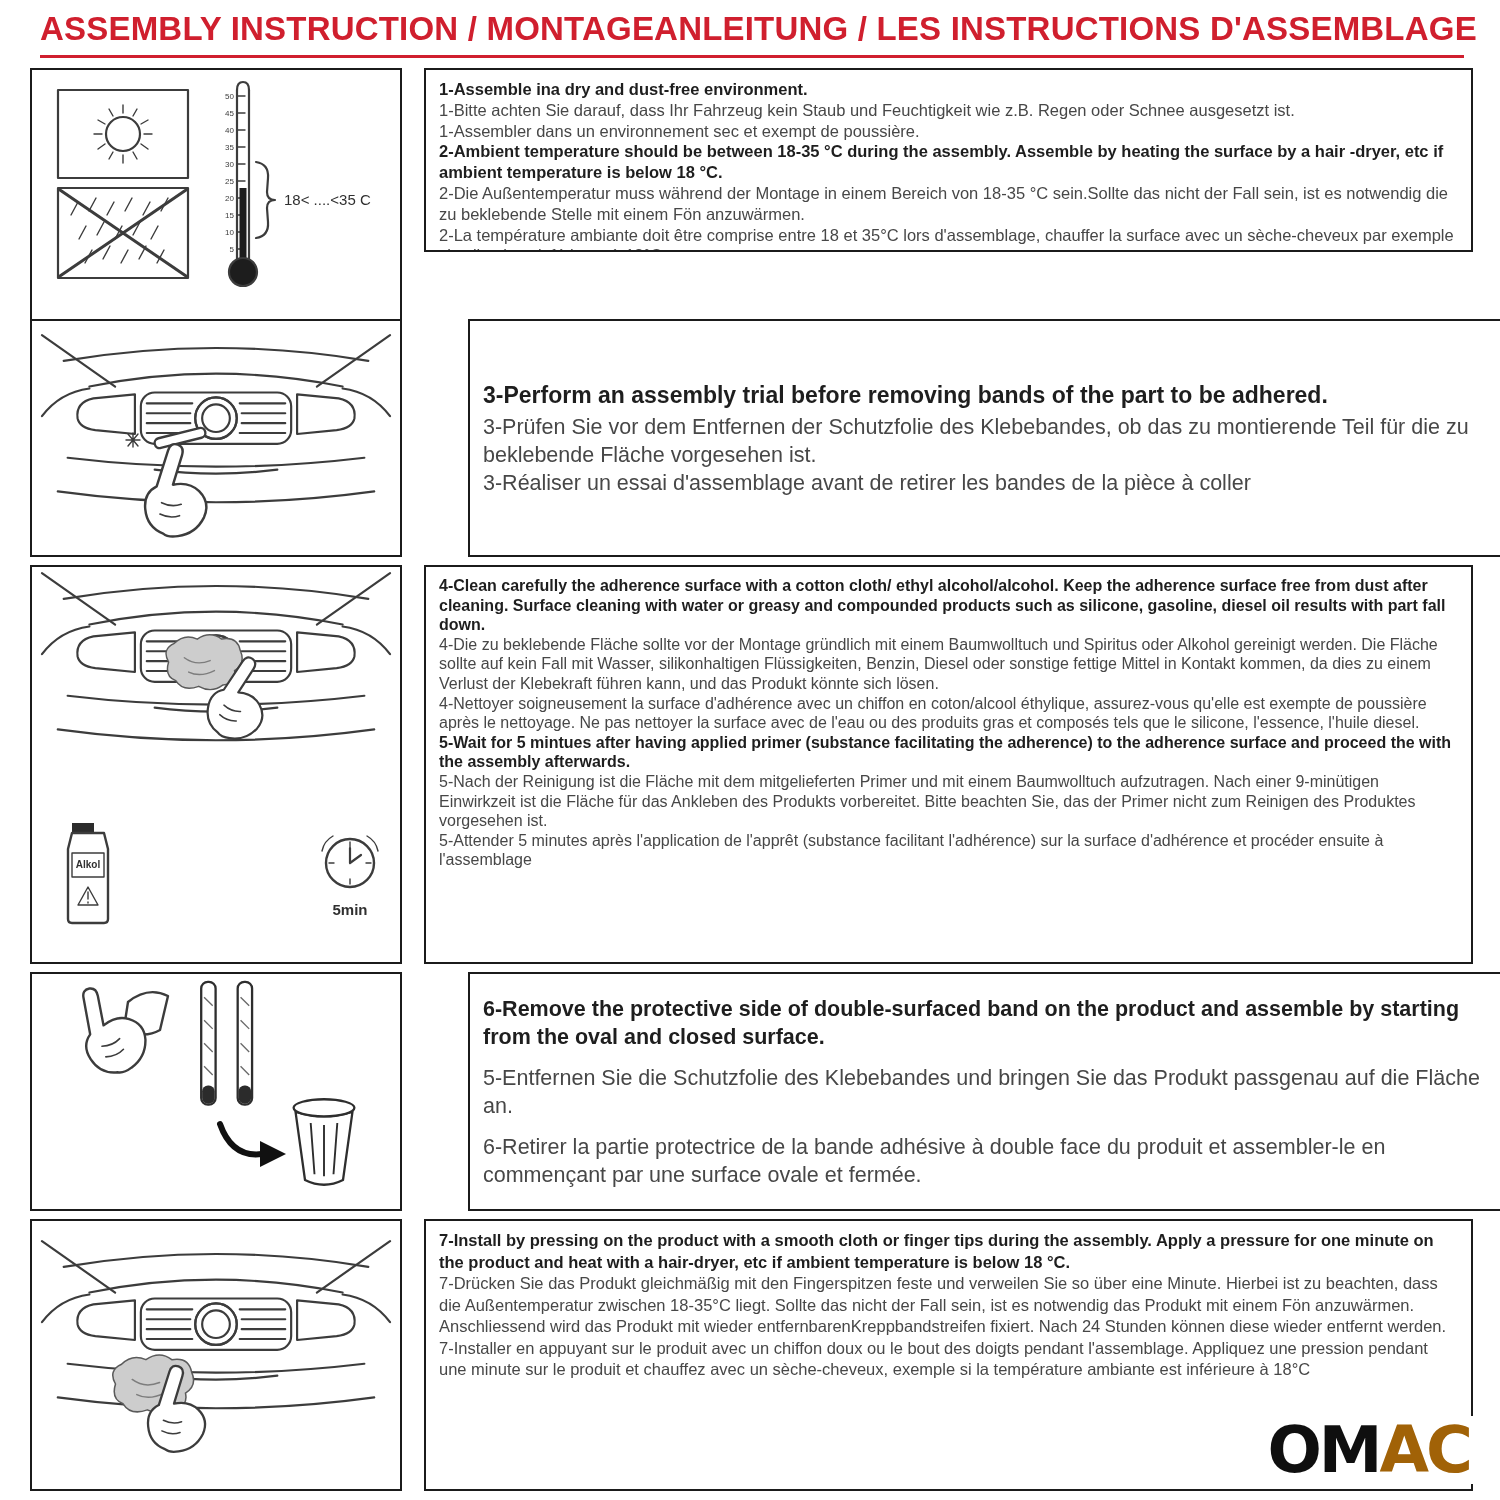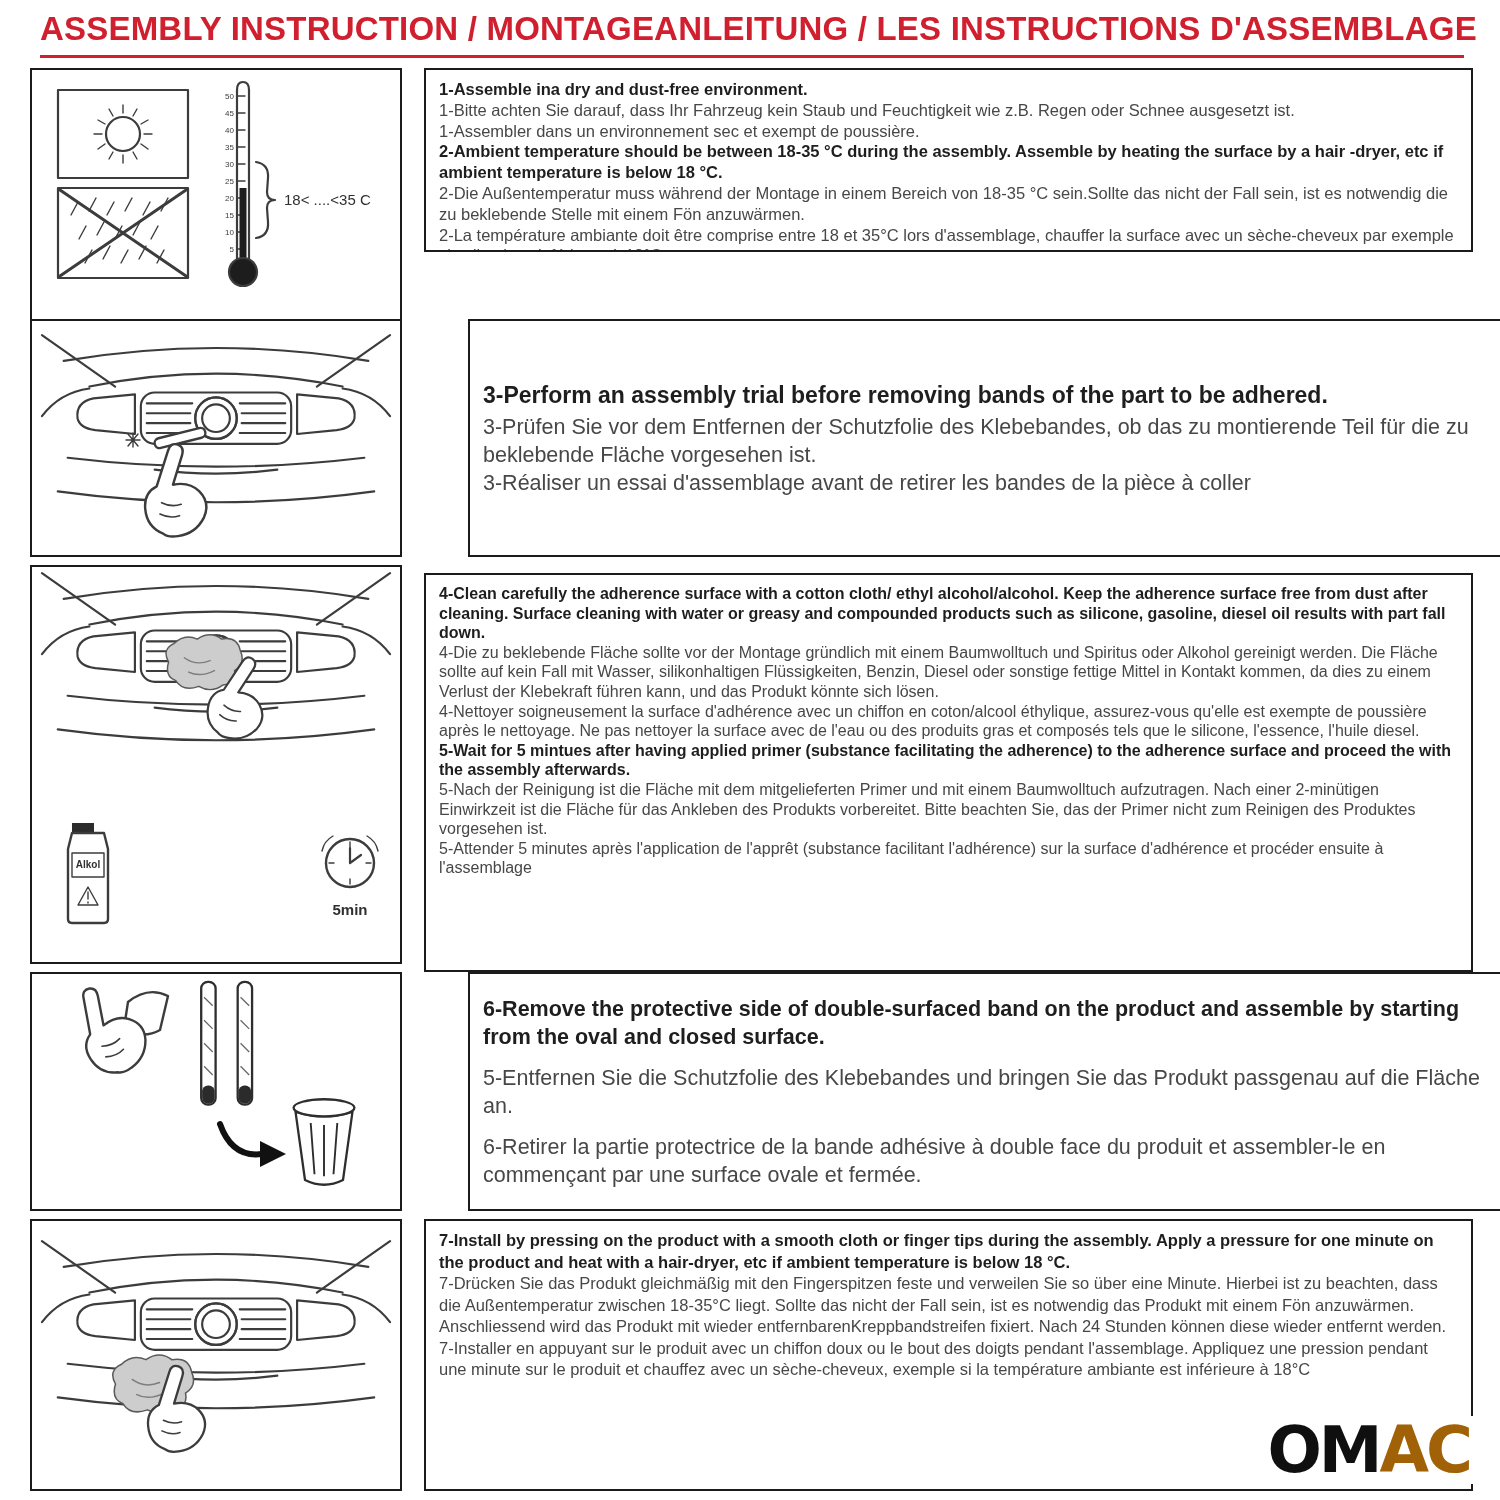--- a/index.html
+++ b/index.html
@@ -170,26 +170,26 @@
       <text class="svg-label-s" text-anchor="middle" x="56" y="301">Alkol</text>
       <g>
         <circle class="lnf" cx="318" cy="296" r="24"></circle>
         <path class="ln thin" d="M318 275 v5 M318 312 v5 M297 296 h5 M334 296 h5"></path>
         <path class="ln" d="M318 296 L318 281 M318 296 L329 288"></path>
         <path class="ln thin" d="M301 269 q-9 5 -11 15 M335 269 q9 5 11 15"></path>
       </g>
       <text class="svg-label-b" text-anchor="middle" x="318" y="348">5min</text>
     </svg>
   </div>
-  <div class="box text-box t3" style="top:565px;height:399px;margin-top:8px;">
+  <div class="box text-box t3" style="top:565px;height:399px;">
     <p class="b">4-Clean carefully the adherence surface with a cotton cloth/ ethyl alcohol/alcohol. Keep the adherence surface free from dust after cleaning. Surface cleaning with water or greasy and compounded products such as silicone, gasoline, diesel oil results with part fall down.</p>
     <p>4-Die zu beklebende Fläche sollte vor der Montage gründlich mit einem Baumwolltuch und Spiritus oder Alkohol gereinigt werden. Die Fläche sollte auf kein Fall mit Wasser, silikonhaltigen Flüssigkeiten, Benzin, Diesel oder sonstige fettige Mittel in Kontakt kommen, da dies zu einem Verlust der Klebekraft führen kann, und das Produkt könnte sich lösen.</p>
     <p>4-Nettoyer soigneusement la surface d'adhérence avec un chiffon en coton/alcool éthylique, assurez-vous qu'elle est exempte de poussière après le nettoyage. Ne pas nettoyer la surface avec de l'eau ou des produits gras et composés tels que le silicone, l'essence, l'huile diesel.</p>
     <p class="b gap">5-Wait for 5 mintues after having applied primer (substance facilitating the adherence) to the adherence surface and proceed the with the assembly afterwards.</p>
-    <p>5-Nach der Reinigung ist die Fläche mit dem mitgelieferten Primer und mit einem Baumwolltuch aufzutragen. Nach einer 2-minütigen Einwirkzeit ist die Fläche für das Ankleben des Produkts vorbereitet. Bitte beachten Sie, das der Primer nicht zum Reinigen des Produktes vorgesehen ist.</p>
+    <p>5-Nach der Reinigung ist die Fläche mit dem mitgelieferten Primer und mit einem Baumwolltuch aufzutragen. Nach einer 9-minütigen Einwirkzeit ist die Fläche für das Ankleben des Produkts vorbereitet. Bitte beachten Sie, das der Primer nicht zum Reinigen des Produktes vorgesehen ist.</p>
     <p>5-Attender 5 minutes après l'application de l'apprêt (substance facilitant l'adhérence) sur la surface d'adhérence et procéder ensuite à l'assemblage</p>
   </div>
 
   <div class="box illus-box" style="top:972px;height:239px;">
     <svg width="368" height="235" viewBox="0 0 368 235">
       <path class="lnf" d="M96 28 q20 -16 40 -6 l-8 34 q-18 10 -36 -2 z"></path>
       <use href="#sym-hand" x="34" y="6" width="80" height="100" transform="rotate(-28 74 56)"></use>
       <use href="#sym-strips" x="150" y="4" width="96" height="144"></use>
       <path class="arrow-line" d="M188 150 Q200 184 230 180"></path>
       <polygon points="228,167 254,180 228,193" fill="#111"></polygon>

